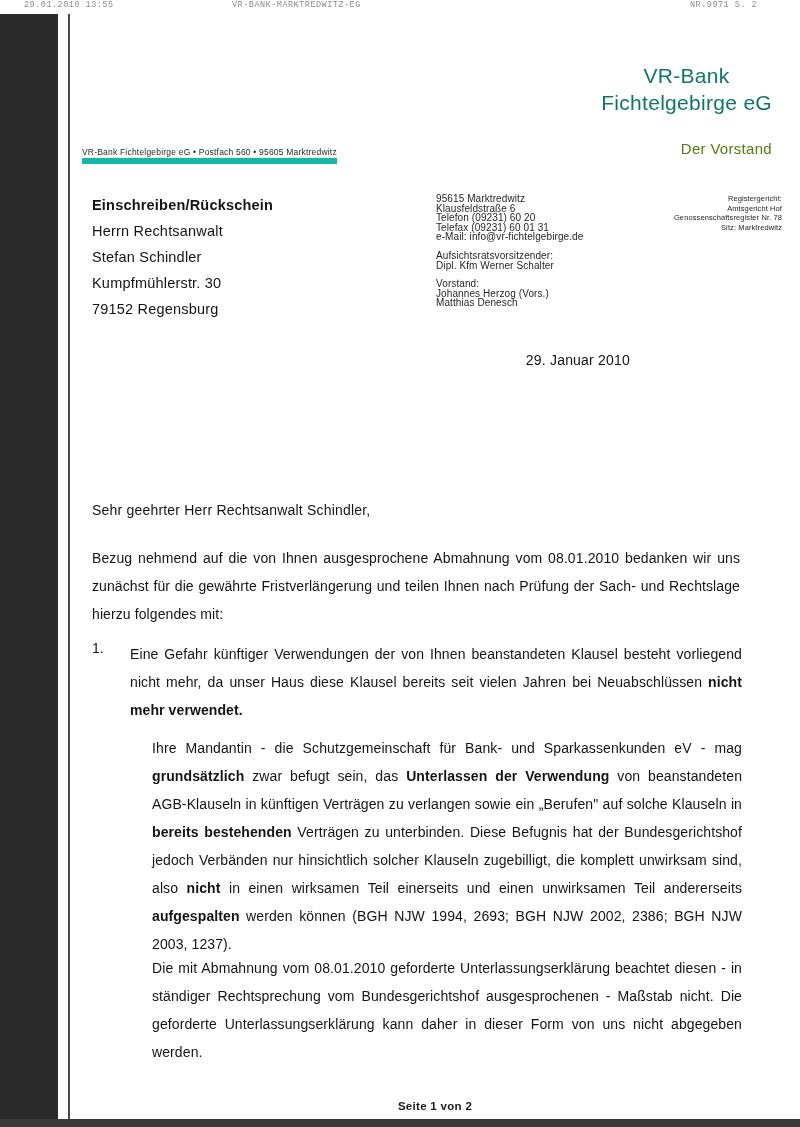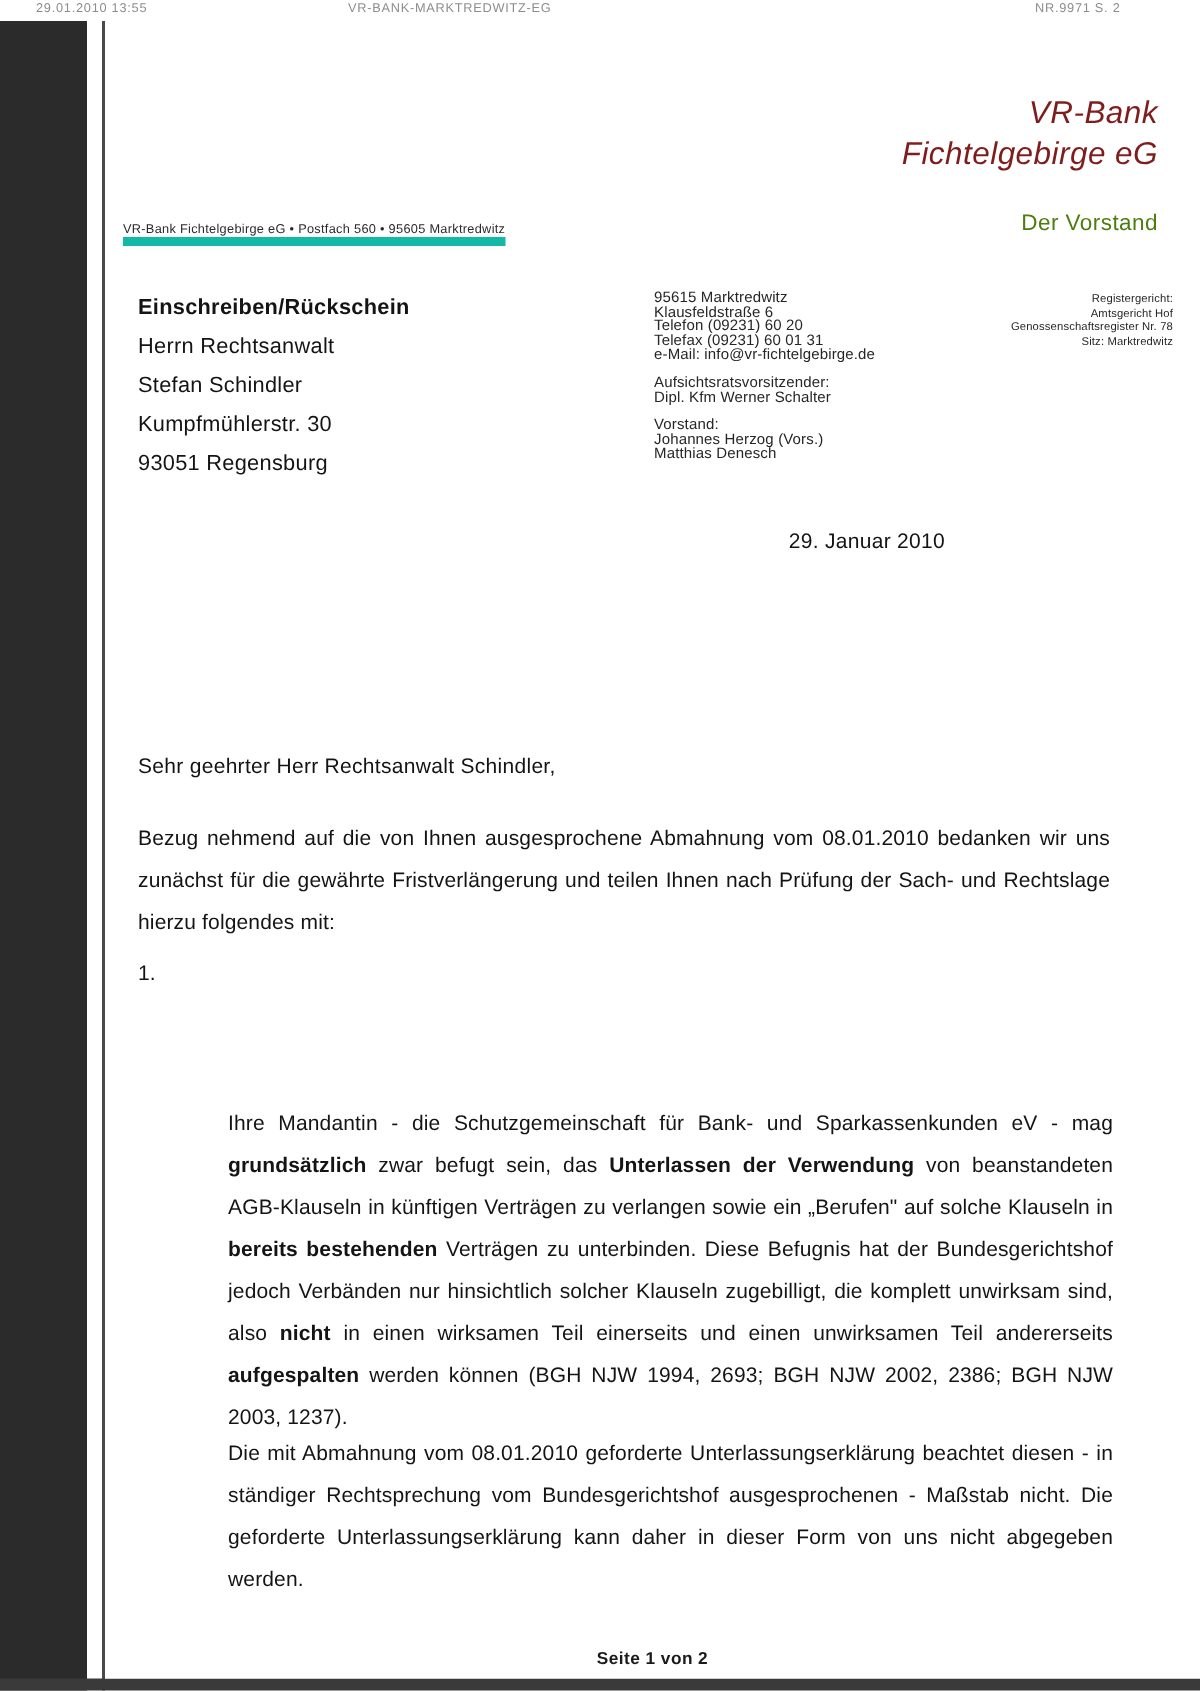--- a/index.html
+++ b/index.html
@@ -16,21 +16,21 @@
     overflow: hidden;
   }
 
   
   .fax-strip {
     position: absolute;
     top: 0px;
     left: 0px;
     width: 800px;
     height: 14px;
-    font-family: Liberation Sans, sans-serif;
+    font-family: Liberation Mono, monospace;
     font-size: 8.5px;
     color: #8d8d8d;
     letter-spacing: 0.5px;
     white-space: nowrap;
     overflow: hidden;
   }
   .fax-strip span { position: absolute; top: 0; }
   .fax-left   { left: 24px; }
   .fax-mid    { left: 232px; }
   .fax-right  { left: 690px; }
@@ -85,26 +85,25 @@
     width: 730px;
     height: 1105px;
     background: #ffffff;
   }
 
   
   .brand {
     position: absolute;
     right: 28px;
     top: 48px;
-    text-align: right;
+    text-align: center;
     font-size: 21px;
     line-height: 27px;
     letter-spacing: 0.3px;
-    color: #7f1d1d;
-    font-style: italic;
+    color: #0f766e;
   }
   .brand .l2 { display: block; }
 
   .vorstand {
     position: absolute;
     right: 28px;
     top: 126px;
     font-size: 15px;
     letter-spacing: 0.3px;
     color: #4d7c0f;
@@ -284,21 +283,21 @@
 
   <div class="vorstand">Der Vorstand</div>
 
   <div class="sender-line">VR-Bank Fichtelgebirge eG • Postfach 560 • 95605 Marktredwitz</div>
 
   <div class="recipient">
     <div class="bold">Einschreiben/Rückschein</div>
     <div>Herrn Rechtsanwalt</div>
     <div>Stefan Schindler</div>
     <div>Kumpfmühlerstr. 30</div>
-    <div>93051 Regensburg</div>
+    <div>79152 Regensburg</div>
   </div>
 
   <div class="contact">
     <div>95615 Marktredwitz</div>
     <div>Klausfeldstraße 6</div>
     <div>Telefon (09231) 60 20</div>
     <div>Telefax (09231) 60 01 31</div>
     <div>e-Mail: info@vr-fichtelgebirge.de</div>
     <span class="gap"></span>
     <div>Aufsichtsratsvorsitzender:</div>
@@ -317,20 +316,21 @@
   </div>
 
   <div class="date">29. Januar 2010</div>
 
 
   <div class="salutation">Sehr geehrter Herr Rechtsanwalt Schindler,</div>
 
   <div class="intro">Bezug nehmend auf die von Ihnen ausgesprochene Abmahnung vom 08.01.2010 bedanken wir uns zunächst für die gewährte Fristverlängerung und teilen Ihnen nach Prüfung der Sach- und Rechtslage hierzu folgendes mit:</div>
 
   <div class="item-num">1.</div>
+  <div class="item-body"><span>Eine Gefahr künftiger Verwendungen der von Ihnen beanstandeten Klausel besteht vorliegend nicht mehr, da unser Haus diese Klausel bereits seit vielen Jahren bei Neuabschlüssen </span><b class="strong">nicht mehr verwendet.</b></div>
 
   <div class="para2"><span>Ihre Mandantin - die Schutzgemeinschaft für Bank- und Sparkassenkunden eV - mag </span><b class="strong">grundsätzlich</b><span> zwar befugt sein, das </span><b class="strong">Unterlassen der Verwendung</b><span> von beanstandeten AGB-Klauseln in künftigen Verträgen zu verlangen sowie ein „Berufen" auf solche Klauseln in </span><b class="strong">bereits bestehenden</b><span> Verträgen zu unterbinden. Diese Befugnis hat der Bundesgerichtshof jedoch Verbänden nur hinsichtlich solcher Klauseln zugebilligt, die komplett unwirksam sind, also </span><b class="strong">nicht</b><span> in einen wirksamen Teil einerseits und einen unwirksamen Teil andererseits </span><b class="strong">aufgespalten</b><span> werden können (BGH NJW 1994, 2693; BGH NJW 2002, 2386; BGH NJW 2003, 1237).</span></div>
 
   <div class="para3">Die mit Abmahnung vom 08.01.2010 geforderte Unterlassungserklärung beachtet diesen - in ständiger Rechtsprechung vom Bundesgerichtshof ausgesprochenen - Maßstab nicht. Die geforderte Unterlassungserklärung kann daher in dieser Form von uns nicht abgegeben werden.</div>
 
   <div class="footer">Seite 1 von 2</div>
 
 </div>
 
 </body></html>

